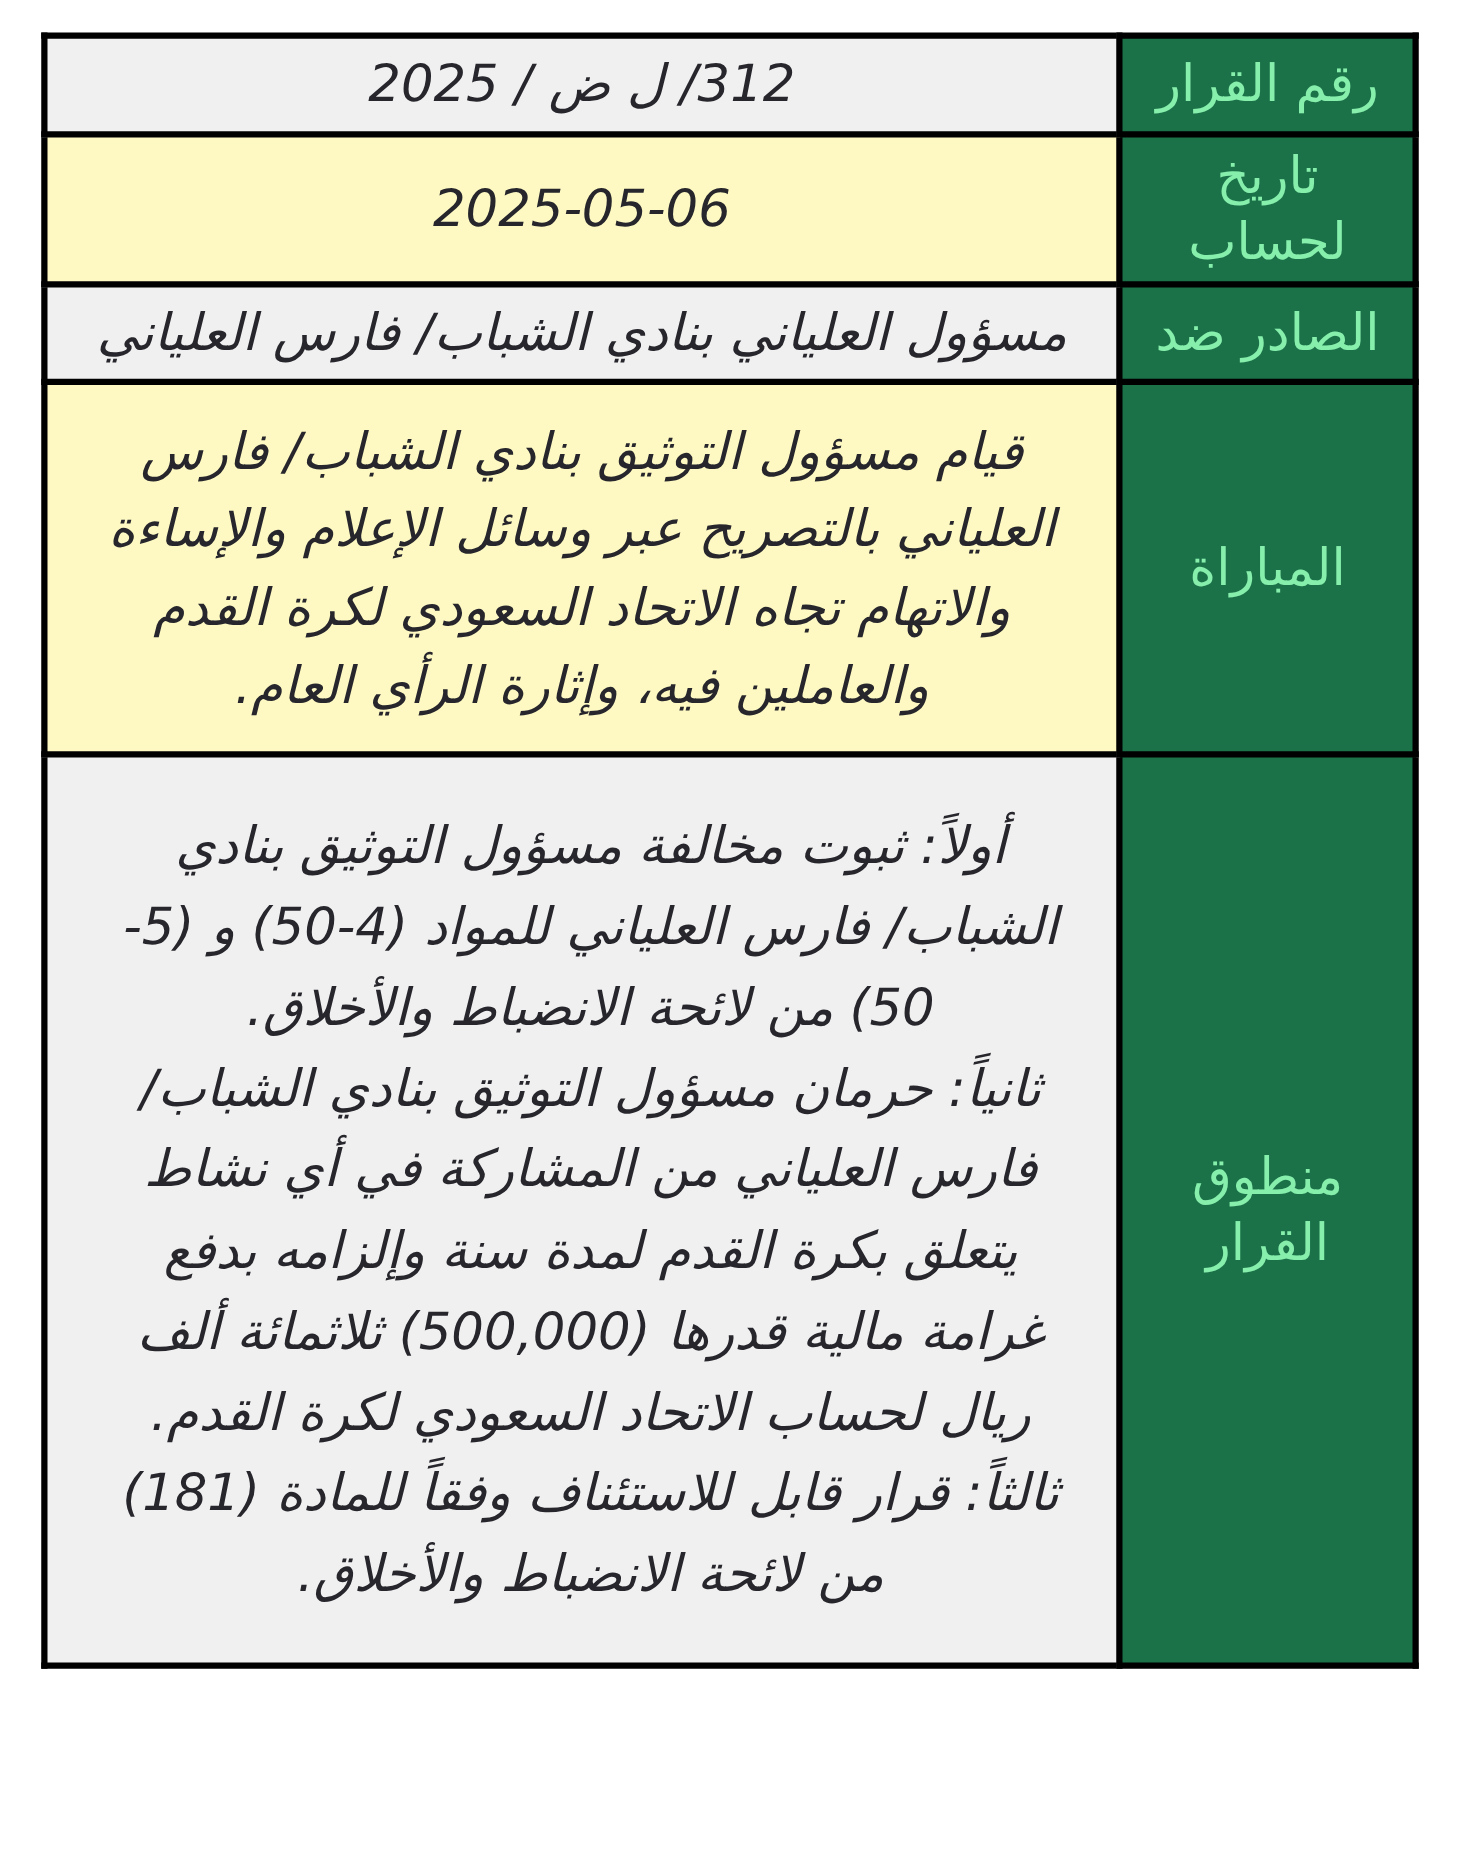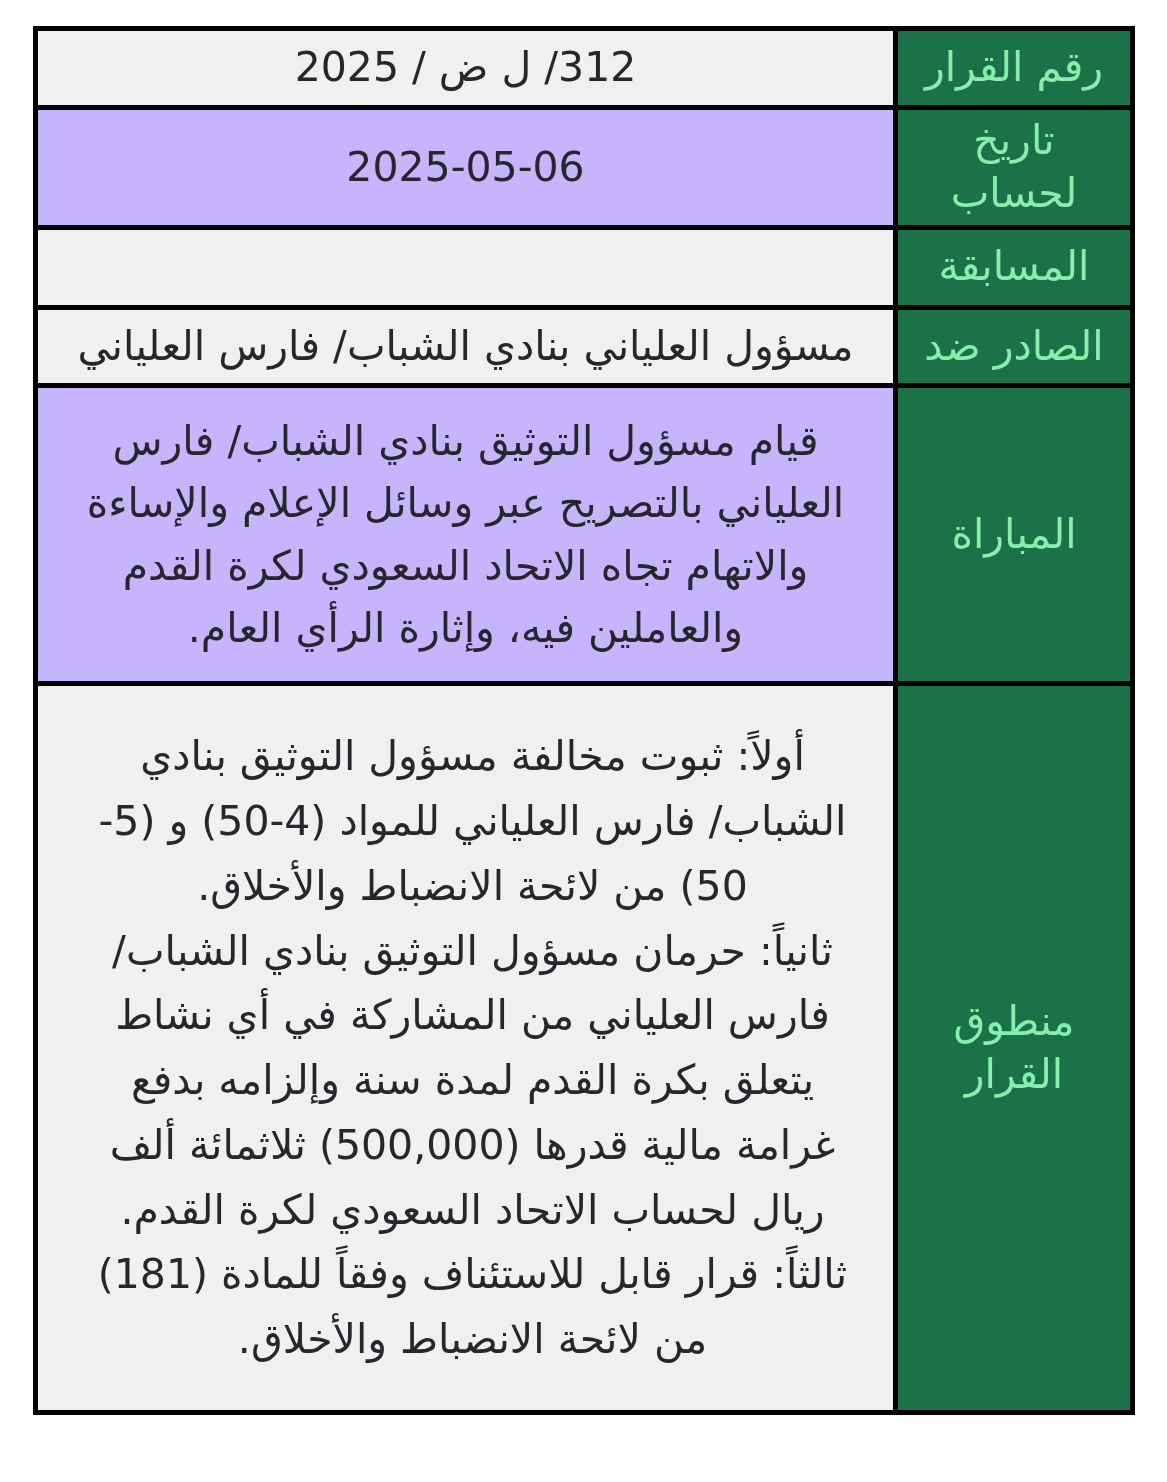--- a/index.html
+++ b/index.html
@@ -40,23 +40,24 @@
     color: #86efac;
     font-size: 41px;
     padding: 4px 10px;
     line-height: 1.3;
   }
   td.value-cell {
     color: #26262C;
     font-size: 41px;
     padding: 6px 24px;
     line-height: 1.5;
+    font-style: italic;
   }
   td.row-light { background: #F0F0F0; }
-  td.row-dark  { background: #c4b5fd; }
+  td.row-dark  { background: #fef9c3; }
 
   tr.r1 { height: 79px; }
   tr.r2 { height: 78px; }
   tr.r3 { height: 80px; }
   tr.r4 { height: 85px; }
   tr.r5 { height: 77px; }
   tr.r6 { height: 298px; }
   tr.r7 { height: 729px; }
 
   tr.r6 td.value-cell { line-height: 1.52; }
@@ -77,24 +78,20 @@
         <tr class="r1">
       <td class="label-cell">رقم القرار</td>
       <td class="value-cell row-light">312/ ل ض / 2025</td>
     </tr>
 
     <tr class="r2">
       <td class="label-cell">تاريخ لحساب</td>
       <td class="value-cell row-dark">2025-05-06</td>
     </tr>
 
-    <tr class="r3">
-      <td class="label-cell">المسابقة</td>
-      <td class="value-cell row-light"></td>
-    </tr>
 
 
     <tr class="r5">
       <td class="label-cell">الصادر ضد</td>
       <td class="value-cell row-light">مسؤول العلياني بنادي الشباب/ فارس العلياني</td>
     </tr>
 
     <tr class="r6">
       <td class="label-cell">المباراة</td>
       <td class="value-cell row-dark">قيام مسؤول التوثيق بنادي الشباب/ فارس العلياني بالتصريح عبر وسائل الإعلام والإساءة والاتهام تجاه الاتحاد السعودي لكرة القدم والعاملين فيه، وإثارة الرأي العام.</td>

